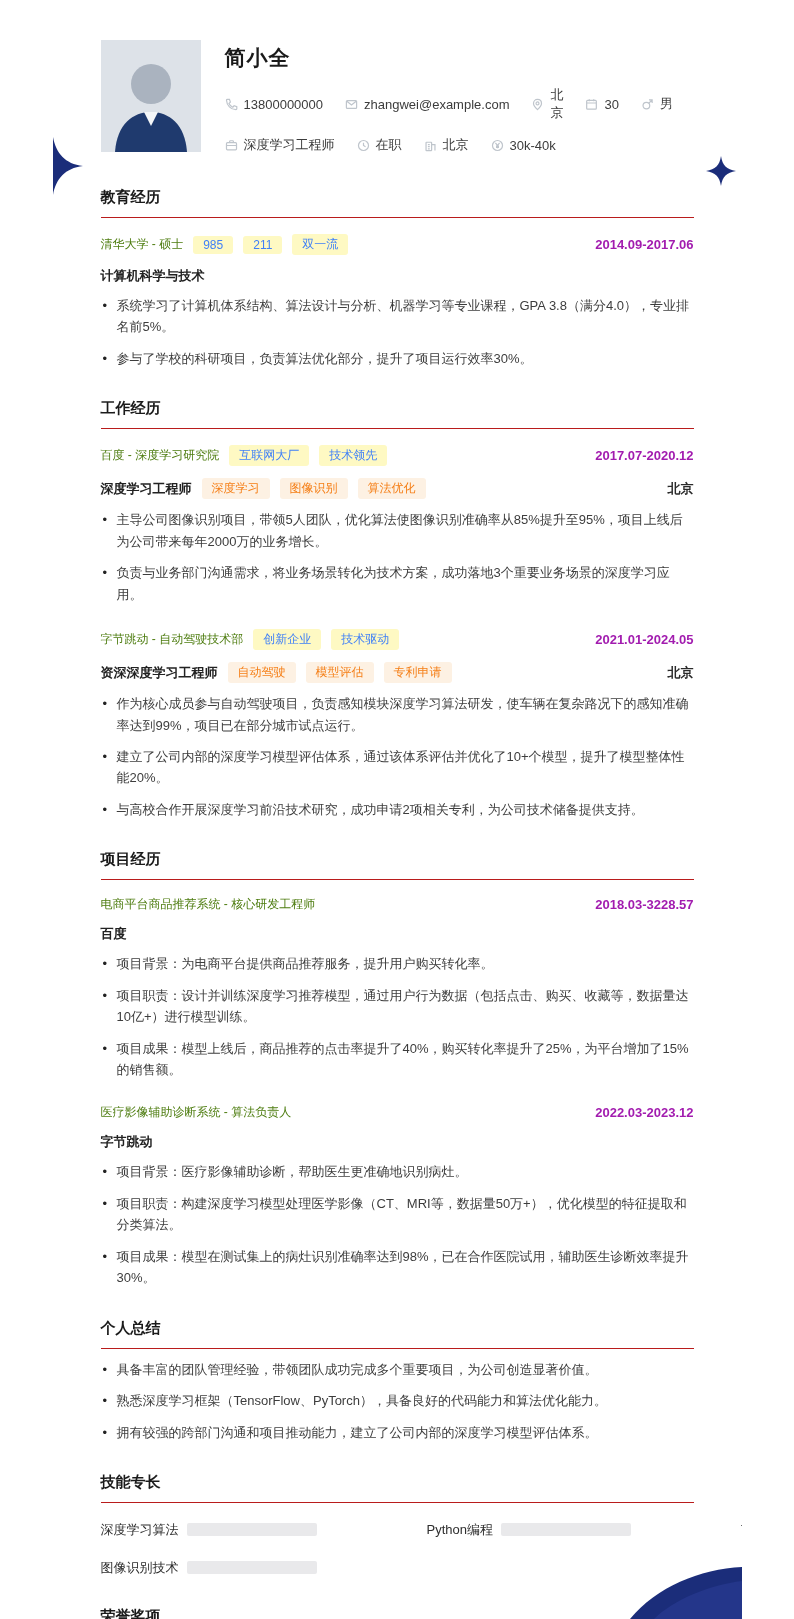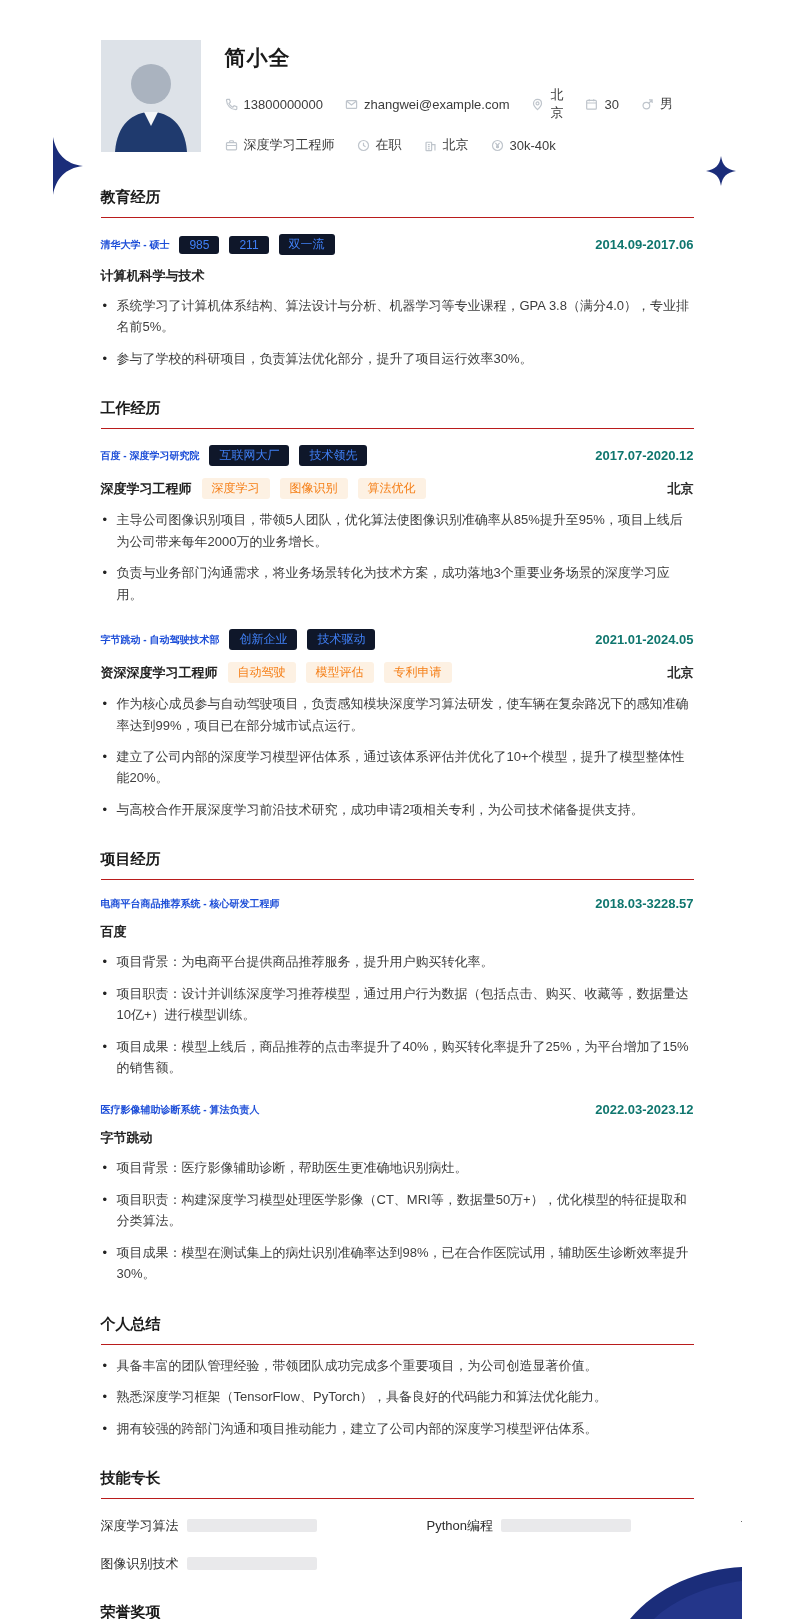--- a/index.html
+++ b/index.html
@@ -33,29 +33,29 @@
 
   
   section { margin-top: 30px; }
   .sec-title {
     font-size: 15px; font-weight: 700; color: #1a1a1a;
     padding-bottom: 10px; border-bottom: 1px solid #b91c1c;
   }
   .entry { margin-top: 16px; }
   .row { display: flex; align-items: center; }
   .row .spacer { flex: 1; }
-  .strong { font-size: 10px; font-weight: 700; color: #1d4ed8; }
+  .strong { font-size: 12px; font-weight: 400; color: #4d7c0f; }
   .sub-strong { font-size: 13px; font-weight: 700; color: #222; }
-  .date { font-size: 13px; font-weight: 700; color: #0f766e; text-align: right; }
+  .date { font-size: 13px; font-weight: 700; color: #a21caf; text-align: right; }
   .loc { font-size: 13px; font-weight: 700; color: #2b2b2b; }
   .tag {
     font-size: 12px; border-radius: 3px; padding: 2px 10px; margin-left: 10px;
     white-space: nowrap;
   }
-  .tag.blue { background: #0f172a; color: #4080f7; }
+  .tag.blue { background: #fef9c3; color: #4080f7; }
   .tag.orange { background: #fdf1e3; color: #f57f17; }
   .subline { margin-top: 12px; }
   .bullets { margin-top: 4px; }
   .bullet { position: relative; padding-left: 16px; margin-top: 10px;
     font-size: 13px; color: #3d3d3d; line-height: 1.65; }
   .bullet::before { content: "•"; position: absolute; left: 2px; top: 0; color: #222; }
 
   
   .skills-grid { display: grid; grid-template-columns: 1fr 1fr 1fr 1fr; column-gap: 110px; row-gap: 20px; margin-top: 18px; }
   .skill { display: flex; align-items: center; }

